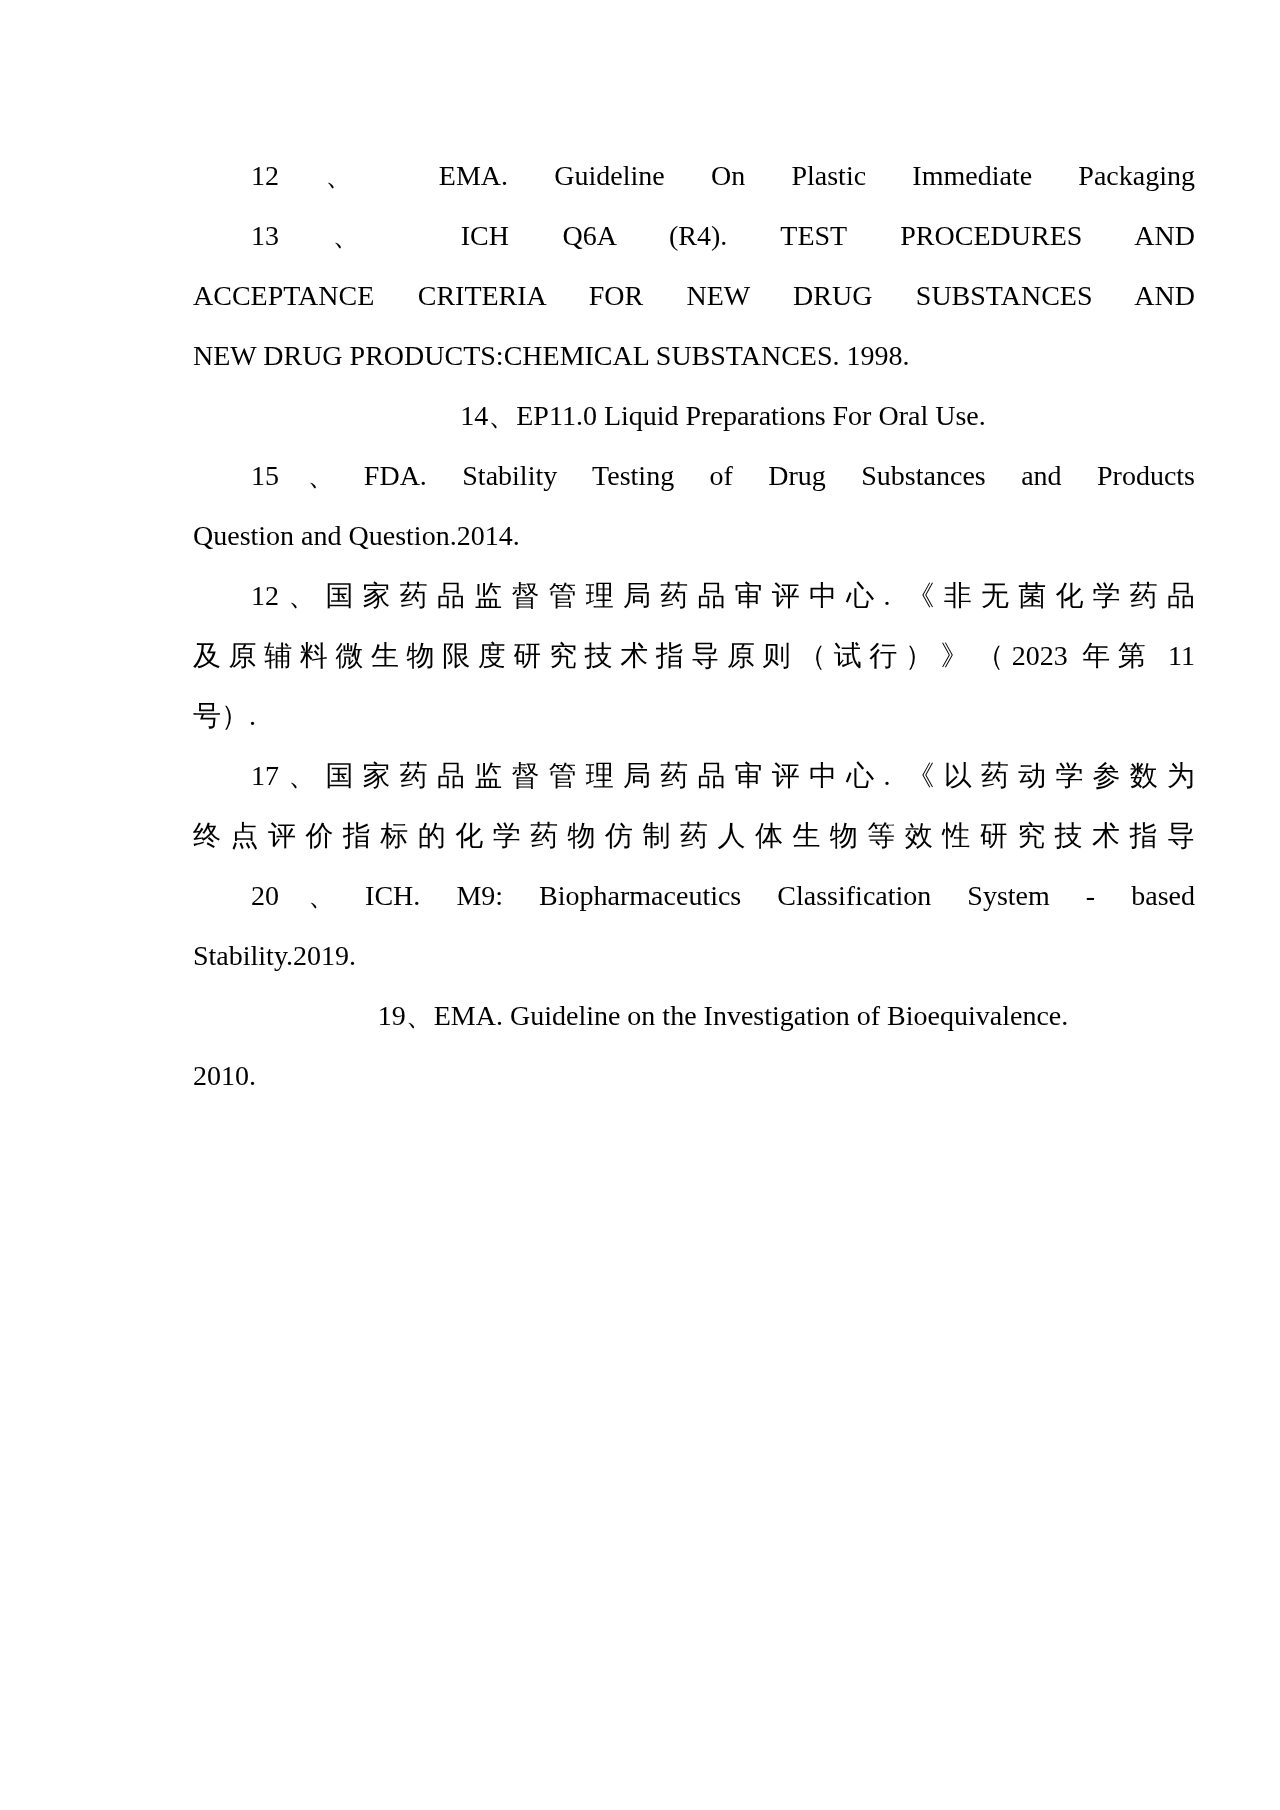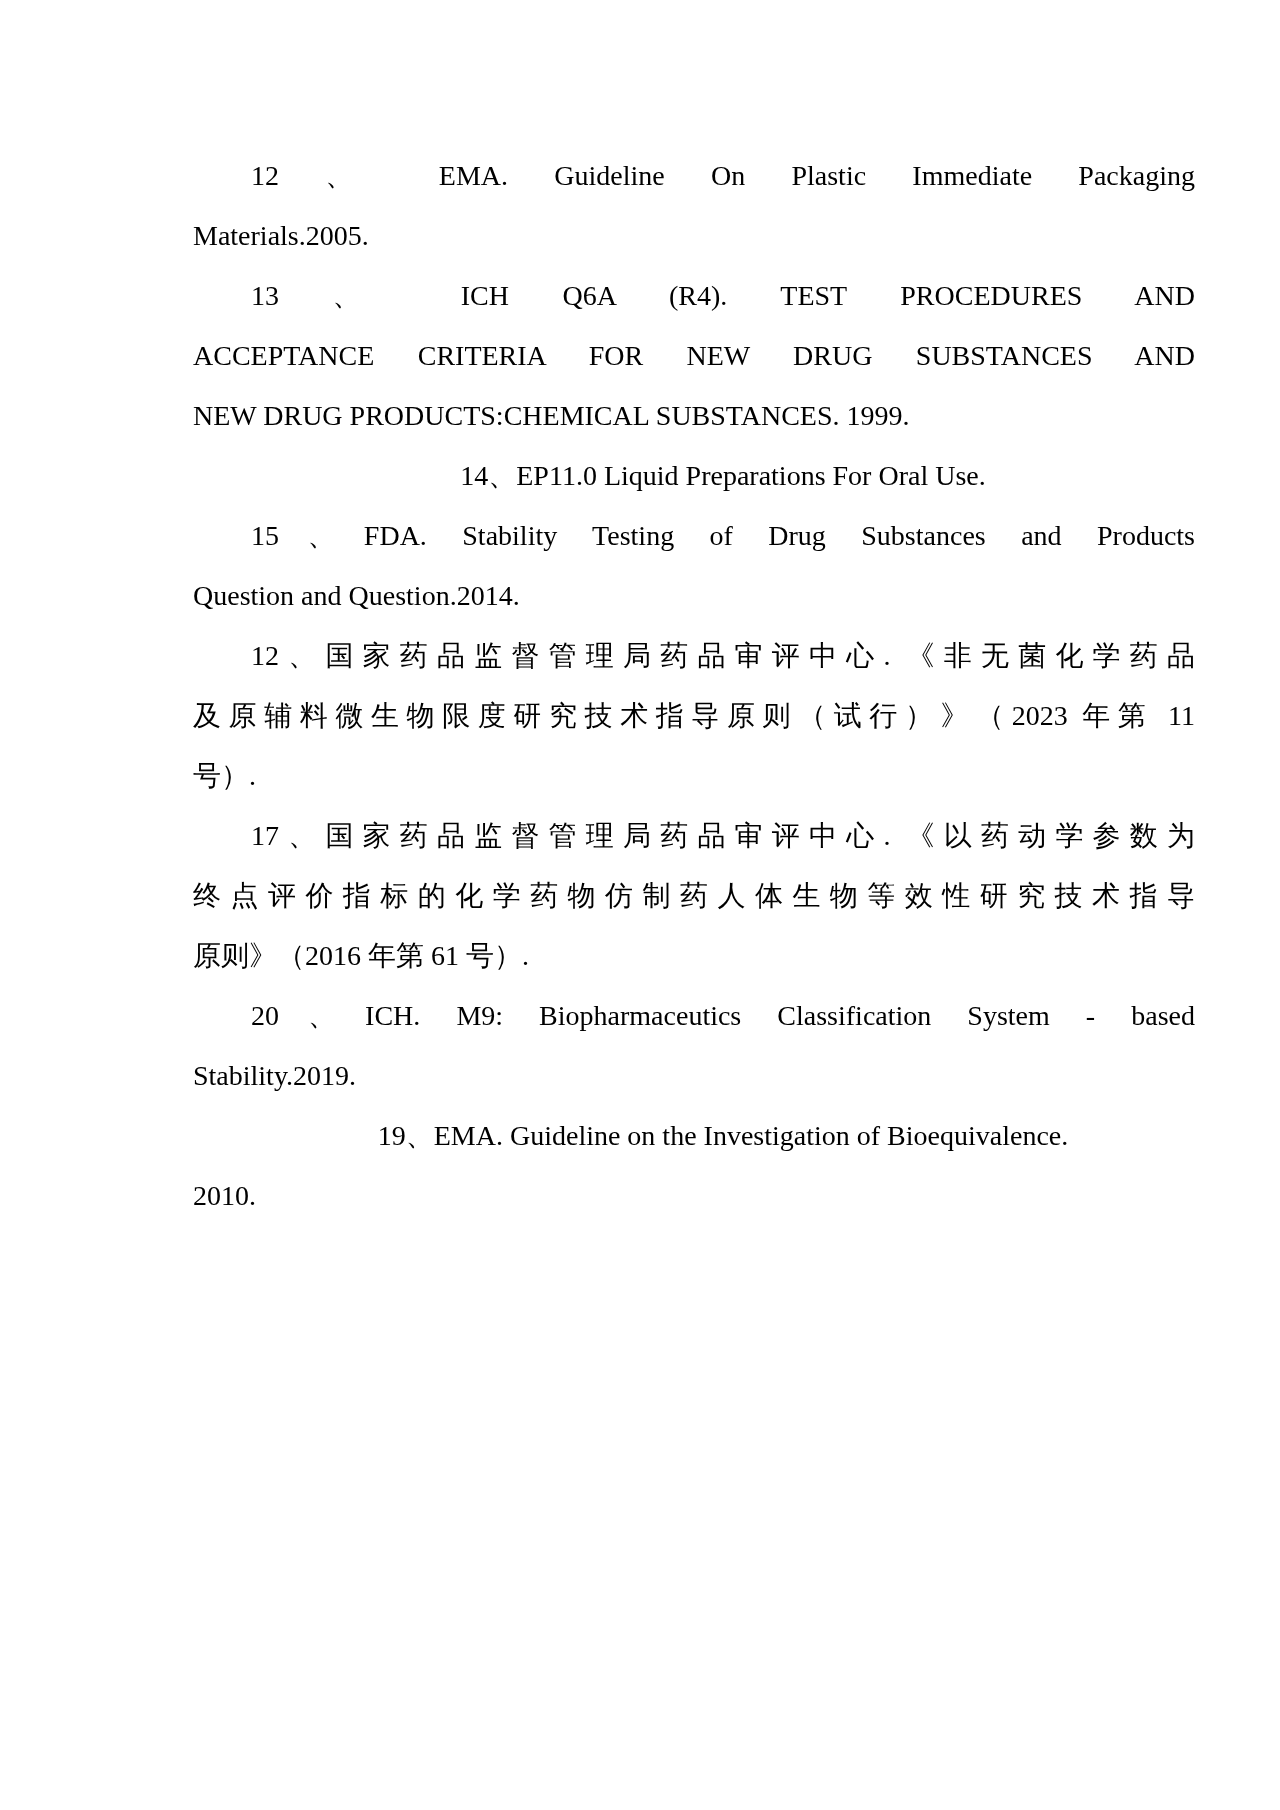--- a/index.html
+++ b/index.html
@@ -34,38 +34,36 @@
     text-align-last: justify;
     text-justify: inter-character;
   }
 </style>
 </head>
 <body>
 
 <div class="page">
 
   <div class="line indent just">12 、 EMA. Guideline On Plastic Immediate Packaging</div>
-  <div class="line">Materials.2005.</div>
 
   <div class="line indent just">13 、 ICH Q6A (R4). TEST PROCEDURES AND</div>
   <div class="line just">ACCEPTANCE CRITERIA FOR NEW DRUG SUBSTANCES AND</div>
-  <div class="line">NEW DRUG PRODUCTS:CHEMICAL SUBSTANCES. 1999.</div>
+  <div class="line">NEW DRUG PRODUCTS:CHEMICAL SUBSTANCES. 1998.</div>
 
   <div class="line indent">14、EP11.0 Liquid Preparations For Oral Use.</div>
 
   <div class="line indent just">15、FDA. Stability Testing of Drug Substances and Products</div>
   <div class="line">Question and Question.2014.</div>
 
   <div class="line indent just">12、国家药品监督管理局药品审评中心. 《非无菌化学药品</div>
   <div class="line just">及原辅料微生物限度研究技术指导原则（试行）》（2023 年第 11</div>
   <div class="line">号）.</div>
 
   <div class="line indent just">17、国家药品监督管理局药品审评中心. 《以药动学参数为</div>
   <div class="line just">终点评价指标的化学药物仿制药人体生物等效性研究技术指导</div>
-  <div class="line">原则》（2016 年第 61 号）.</div>
 
   <div class="line indent just">20、ICH. M9: Biopharmaceutics Classification System - based</div>
   <div class="line">Stability.2019.</div>
 
   <div class="line indent">19、EMA. Guideline on the Investigation of Bioequivalence.</div>
   <div class="line">2010.</div>
 
 </div>
 
 </body></html>

